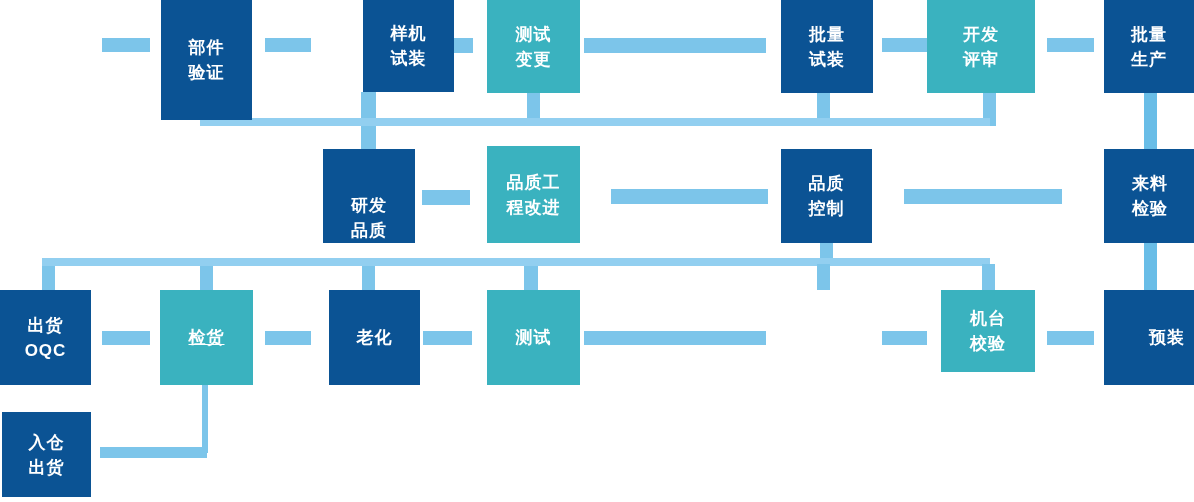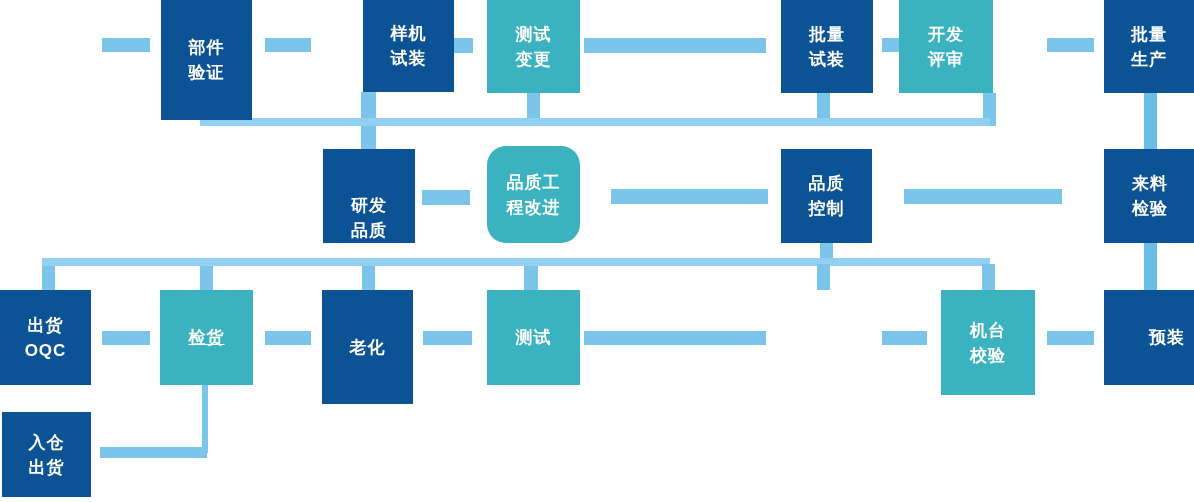--- a/index.html
+++ b/index.html
@@ -84,58 +84,58 @@
       <div class="node-line">试装</div>
     </div>
     <div class="node teal" style="left: 487px; top: 0px; width: 93px; height: 93px;">
       <div class="node-line">测试</div>
       <div class="node-line">变更</div>
     </div>
     <div class="node dark" style="left: 781px; top: 0px; width: 92px; height: 93px;">
       <div class="node-line">批量</div>
       <div class="node-line">试装</div>
     </div>
-    <div class="node teal" style="left: 899px; top: 0px; width: 94px; height: 93px; justify-content: center;">
+    <div class="node teal" style="left: 927px; top: 0px; width: 108px; height: 93px; justify-content: center;">
       <div class="node-line">开发</div>
       <div class="node-line">评审</div>
     </div>
     <div class="node dark" style="left: 1104px; top: 0px; width: 90px; height: 93px;">
       <div class="node-line">批量</div>
       <div class="node-line">生产</div>
     </div>
     <div class="node dark" style="left: 323px; top: 149px; width: 92px; height: 94px; justify-content: flex-end;">
       <div class="node-line">研发</div>
       <div class="node-line">品质</div>
     </div>
-    <div class="node teal" style="left: 487px; top: 146px; width: 93px; height: 97px; border-radius: 19px;">
+    <div class="node teal" style="left: 487px; top: 146px; width: 93px; height: 97px;">
       <div class="node-line">品质工</div>
       <div class="node-line">程改进</div>
     </div>
     <div class="node dark" style="left: 781px; top: 149px; width: 91px; height: 94px;">
       <div class="node-line">品质</div>
       <div class="node-line">控制</div>
     </div>
     <div class="node dark" style="left: 1104px; top: 149px; width: 92px; height: 94px;">
       <div class="node-line">来料</div>
       <div class="node-line">检验</div>
     </div>
     <div class="node dark" style="left: 0px; top: 290px; width: 91px; height: 95px;">
       <div class="node-line">出货</div>
       <div class="node-line">OQC</div>
     </div>
     <div class="node teal" style="left: 160px; top: 290px; width: 93px; height: 95px; text-decoration: underline;">
       <div class="node-line">检货</div>
     </div>
-    <div class="node dark" style="left: 322px; top: 290px; width: 91px; height: 114px;">
+    <div class="node dark" style="left: 329px; top: 290px; width: 91px; height: 95px;">
       <div class="node-line">老化</div>
     </div>
     <div class="node teal" style="left: 487px; top: 290px; width: 93px; height: 95px;">
       <div class="node-line">测试</div>
     </div>
-    <div class="node teal" style="left: 941px; top: 290px; width: 94px; height: 105px;">
+    <div class="node teal" style="left: 941px; top: 290px; width: 94px; height: 82px;">
       <div class="node-line">机台</div>
       <div class="node-line">校验</div>
     </div>
     <div class="node dark" style="left: 1104px; top: 290px; width: 90px; height: 95px; padding-left: 36px;">
       <div class="node-line">预装</div>
     </div>
     <div class="node dark" style="left: 2px; top: 412px; width: 89px; height: 85px;">
       <div class="node-line">入仓</div>
       <div class="node-line">出货</div>
     </div>

